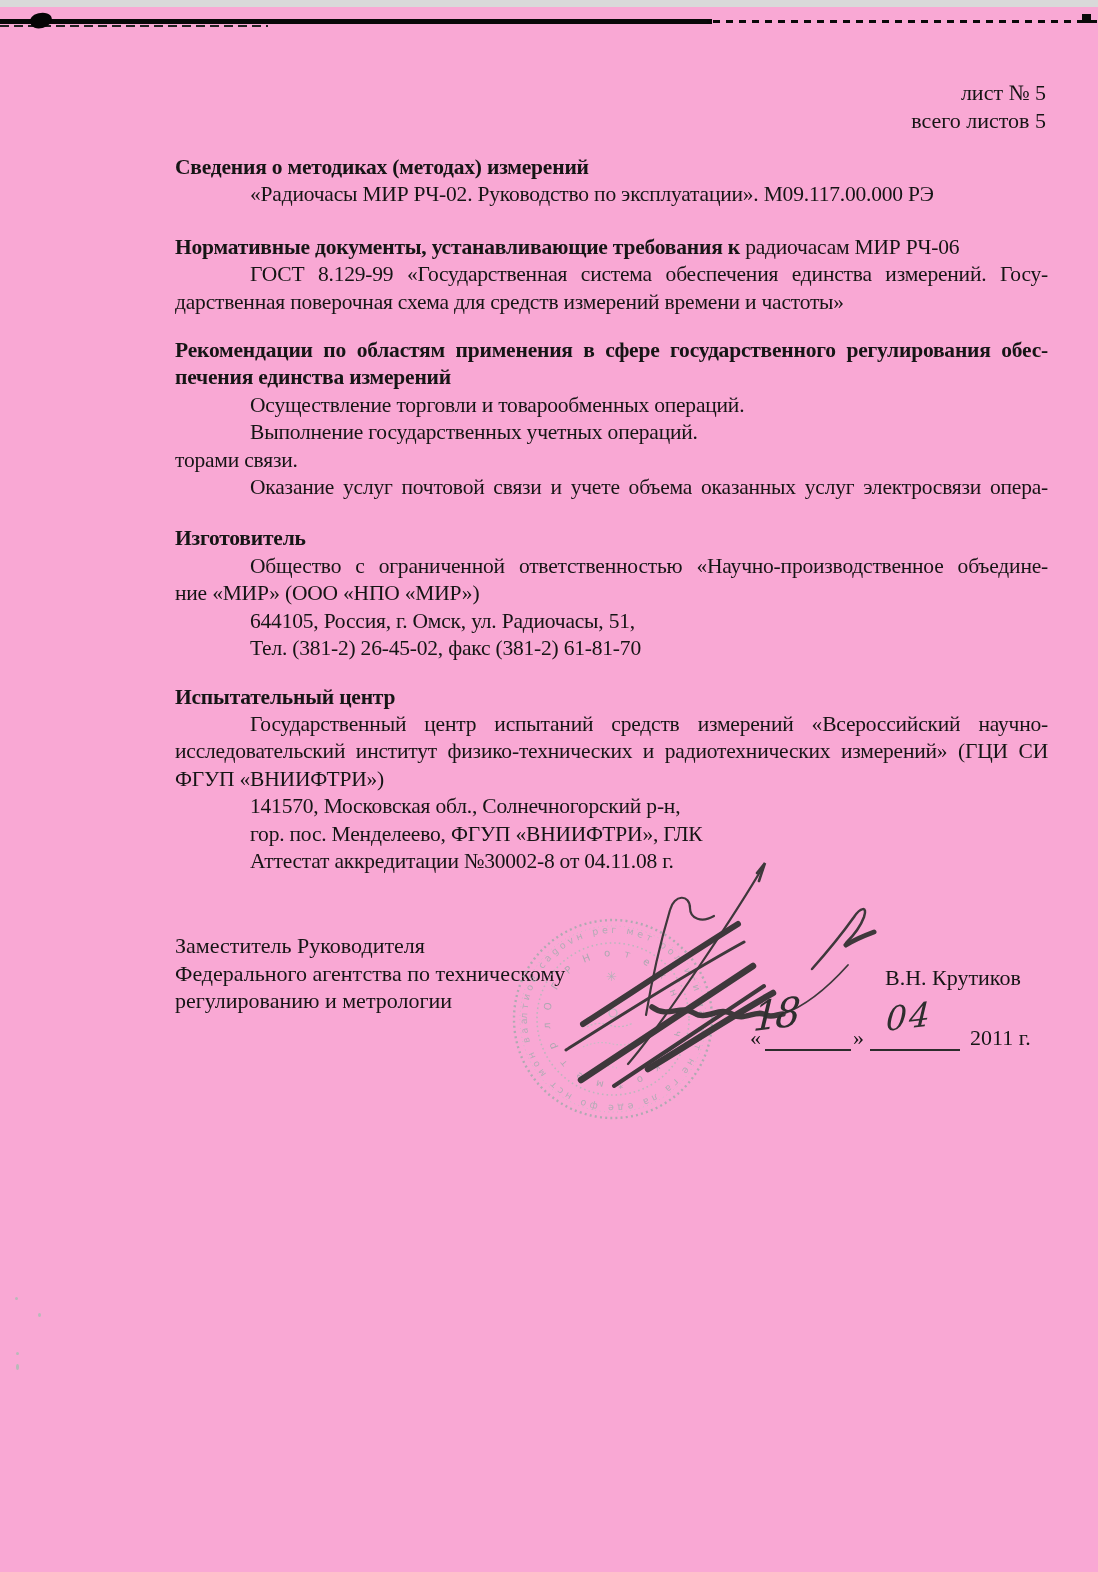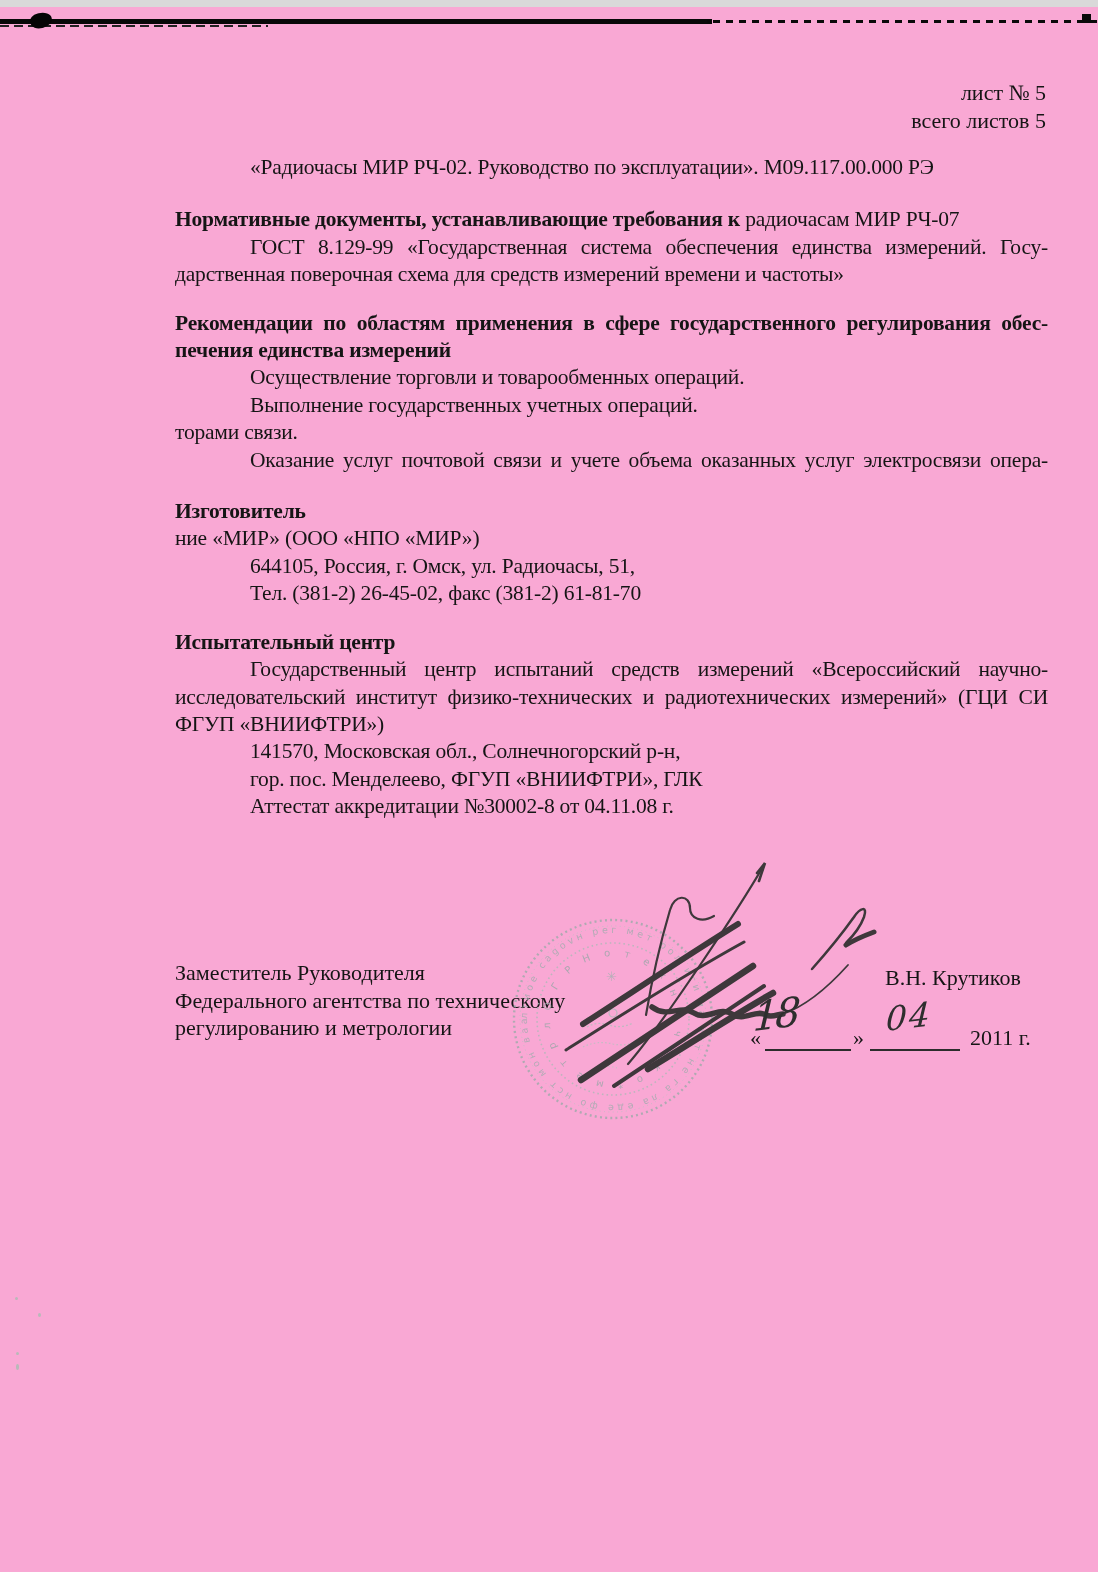--- a/index.html
+++ b/index.html
@@ -33,21 +33,21 @@
   .bold{font-weight:bold;}
   .indent{text-indent:75px;}
   .jfull{text-align:justify;text-align-last:justify;}
   .sec{margin:0;}
   .sec.s2{margin-top:25px;}
   .sec.s3{margin-top:21px;}
   .sec.s4{margin-top:24px;}
   .sec.s5{margin-top:21px;}
 
   
-  .sig-left{position:absolute;left:175px;top:952px;font-size:22px;line-height:27.6px;}
+  .sig-left{position:absolute;left:175px;top:925px;font-size:22px;line-height:27.6px;}
   .sig-name{position:absolute;left:885px;top:958px;font-size:22px;text-align:right;}
   .date-row{position:absolute;left:748px;top:1018px;font-size:22px;display:flex;align-items:flex-end;}
   .date-quote{padding:0 2px;}
   .blank{display:inline-block;border-bottom:2px solid #2c2c2c;position:relative;height:24px;}
   .blank.day{width:86px;margin-left:2px;}
   .blank.month{width:90px;margin-left:4px;}
   .hw{position:absolute;font-family:"DejaVu Serif",serif;font-style:italic;color:#2e2e2e;
     transform:rotate(-7deg) skewX(-10deg);white-space:nowrap;}
   .hw.day{font-size:40px;left:-12px;top:-34px;letter-spacing:-3px;}
   .hw.month{font-size:33px;left:16px;top:-28px;letter-spacing:2px;}
@@ -73,40 +73,42 @@
   <div class="speck" style="left:16px;top:1357px;width:3px;height:6px;"></div>
 
   <div class="sheet-header">
     <div>лист № 5</div>
     <div>всего листов 5</div>
   </div>
 
   <div class="content">
 
     <div class="sec s1">
+      <div class="line bold">Сведения о методиках (методах) измерений</div>
       <div class="line indent">«Радиочасы МИР РЧ-02. Руководство по эксплуатации». М09.117.00.000 РЭ</div>
     </div>
 
     <div class="sec s2">
-      <div class="line"><span class="bold">Нормативные документы, устанавливающие требования к</span><span> радиочасам МИР РЧ-07</span></div>
+      <div class="line"><span class="bold">Нормативные документы, устанавливающие требования к</span><span> радиочасам МИР РЧ-06</span></div>
       <div class="line indent jfull">ГОСТ 8.129-99 «Государственная система обеспечения единства измерений. Госу-</div>
       <div class="line">дарственная поверочная схема для средств измерений времени и частоты»</div>
     </div>
 
     <div class="sec s3">
       <div class="line bold jfull">Рекомендации по областям применения в сфере государственного регулирования обес-</div>
       <div class="line bold">печения единства измерений</div>
       <div class="line indent">Осуществление торговли и товарообменных операций.</div>
       <div class="line indent">Выполнение государственных учетных операций.</div>
       <div class="line">торами связи.</div>
       <div class="line indent jfull">Оказание услуг почтовой связи и учете объема оказанных услуг электросвязи опера-</div>
     </div>
 
     <div class="sec s4">
       <div class="line bold">Изготовитель</div>
+      <div class="line indent jfull">Общество с ограниченной ответственностью «Научно-производственное объедине-</div>
       <div class="line">ние «МИР» (ООО «НПО «МИР»)</div>
       <div class="line indent">644105, Россия, г. Омск, ул. Радиочасы, 51,</div>
       <div class="line indent">Тел. (381-2) 26-45-02, факс (381-2) 61-81-70</div>
     </div>
 
     <div class="sec s5">
       <div class="line bold">Испытательный центр</div>
       <div class="line indent jfull">Государственный центр испытаний средств измерений «Всероссийский научно-</div>
       <div class="line jfull">исследовательский институт физико-технических и радиотехнических измерений» (ГЦИ СИ</div>
       <div class="line">ФГУП «ВНИИФТРИ»)</div>

